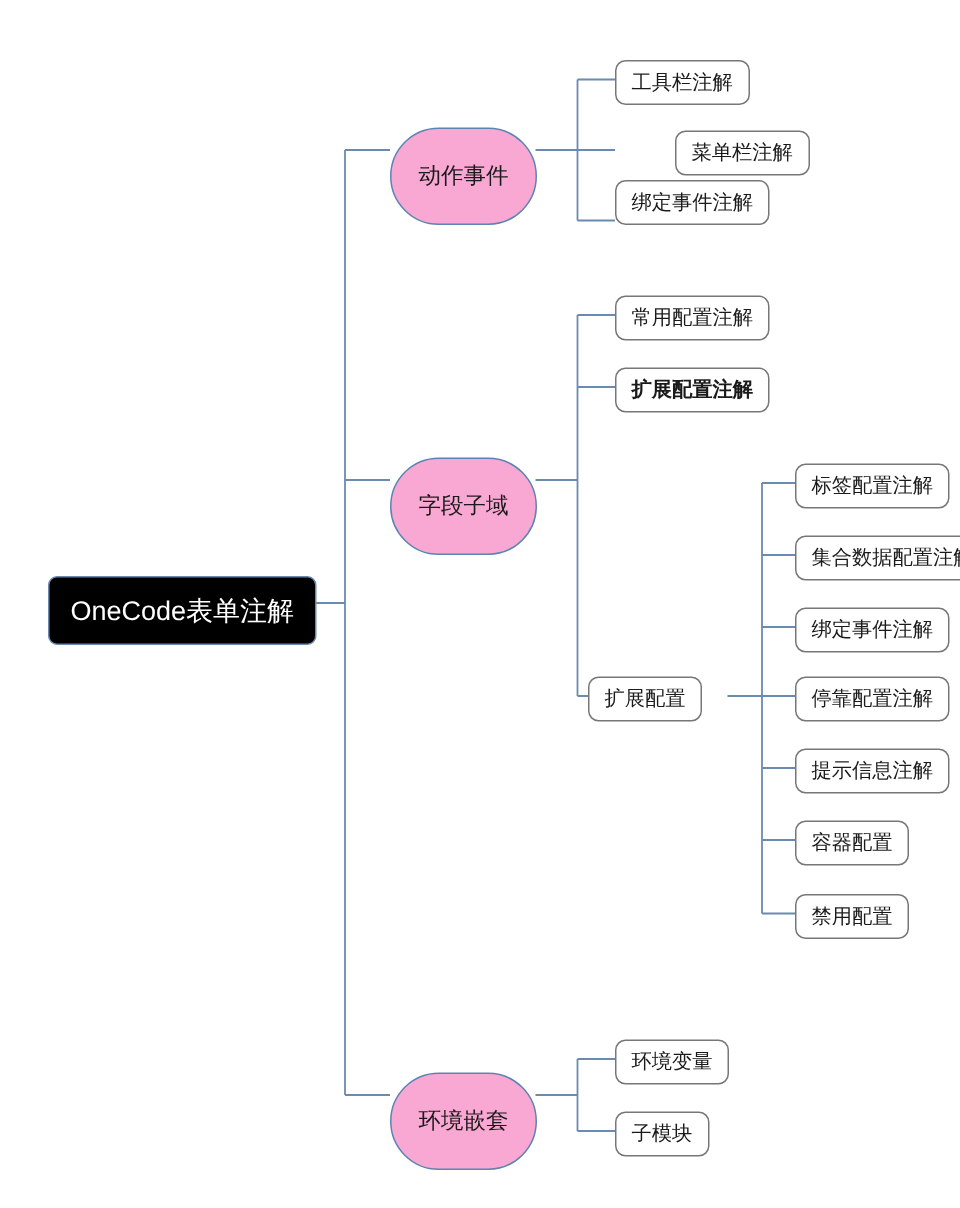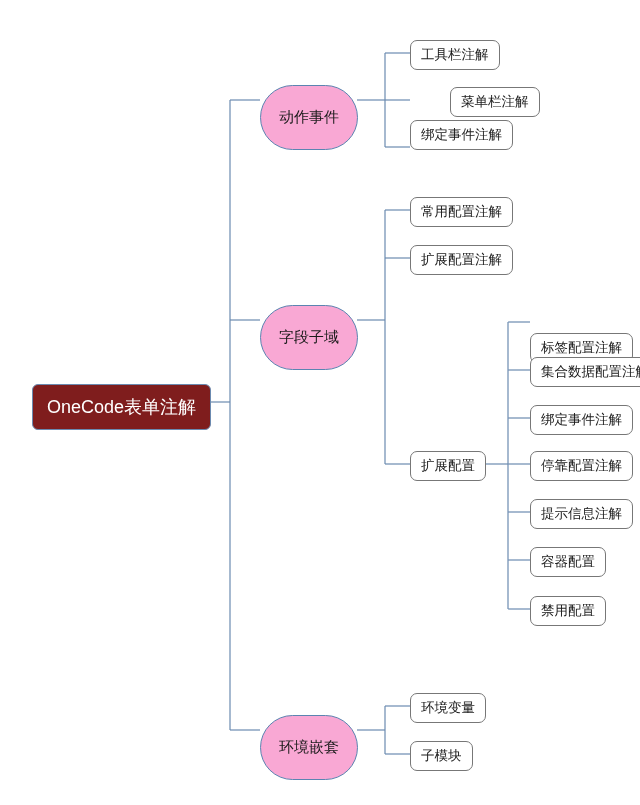--- a/index.html
+++ b/index.html
@@ -22,21 +22,21 @@
   }
   .node {
     position: absolute;
     box-sizing: border-box;
     display: flex;
     align-items: center;
     justify-content: center;
     white-space: nowrap;
   }
   .root {
-    background: #7f1d1d;
+    background: #000000;
     color: #fff;
     border-radius: 6px;
     font-size: 18px;
     padding: 10px 14px;
     border: 1px solid #6b8ab0;
   }
   .branch {
     background: #f9a8d4;
     color: #1a1a1a;
     border: 1px solid #5b84b1;
@@ -116,28 +116,28 @@
 <div class="node leaf" style="left:410px; top:120px;">
   <span>绑定事件注解</span>
 </div>
 
 <div class="node branch" style="left:260px; top:305px;">
   <span>字段子域</span>
 </div>
 <div class="node leaf" style="left:410px; top:197px;">
   <span>常用配置注解</span>
 </div>
-<div class="node leaf" style="left:410px; top:245px;">
+<div class="node leaf" style="left:410px; top:245px;font-weight:bold;">
   <span>扩展配置注解</span>
 </div>
-<div class="node leaf" style="left:410px; top:451px;">
+<div class="node leaf" style="left:392px; top:451px;">
   <span>扩展配置</span>
 </div>
 
-<div class="node leaf" style="left:530px; top:309px;margin-top:24px;">
+<div class="node leaf" style="left:530px; top:309px;">
   <span>标签配置注解</span>
 </div>
 <div class="node leaf" style="left:530px; top:357px;">
   <span>集合数据配置注解</span>
 </div>
 <div class="node leaf" style="left:530px; top:405px;">
   <span>绑定事件注解</span>
 </div>
 <div class="node leaf" style="left:530px; top:451px;font-family:Liberation Serif, serif;">
   <span>停靠配置注解</span>

